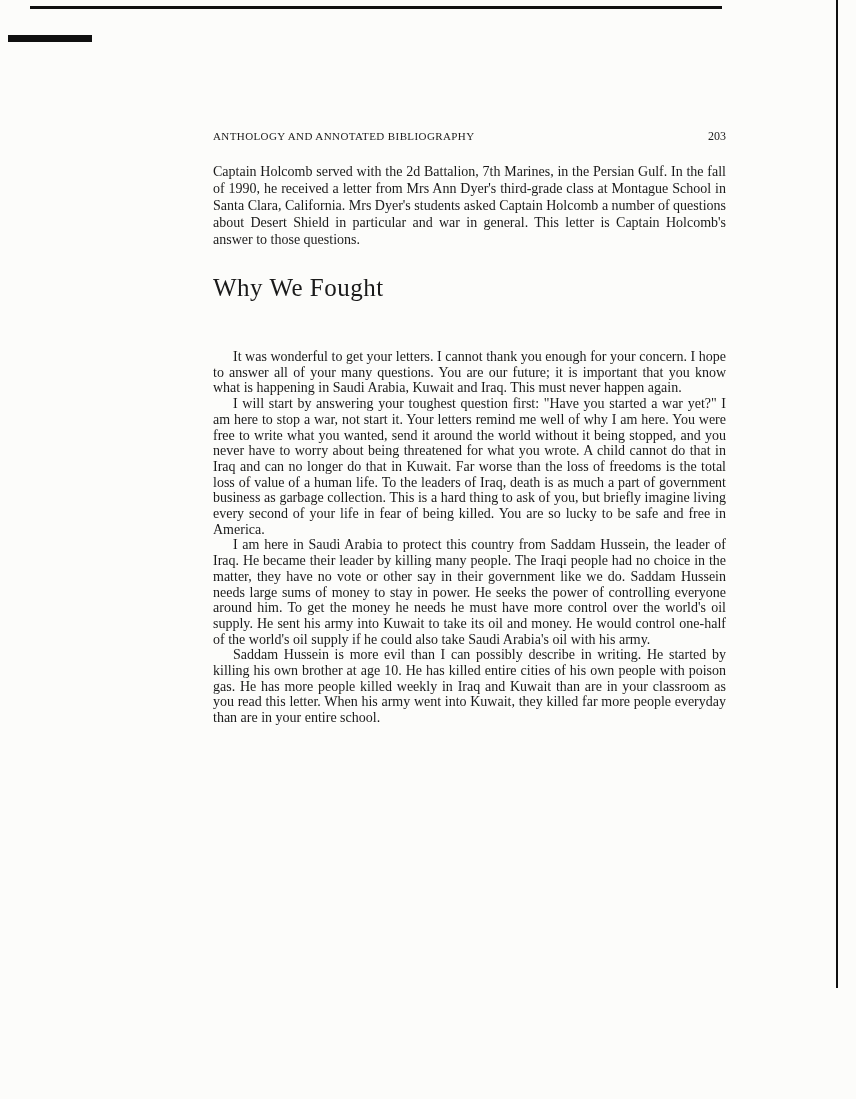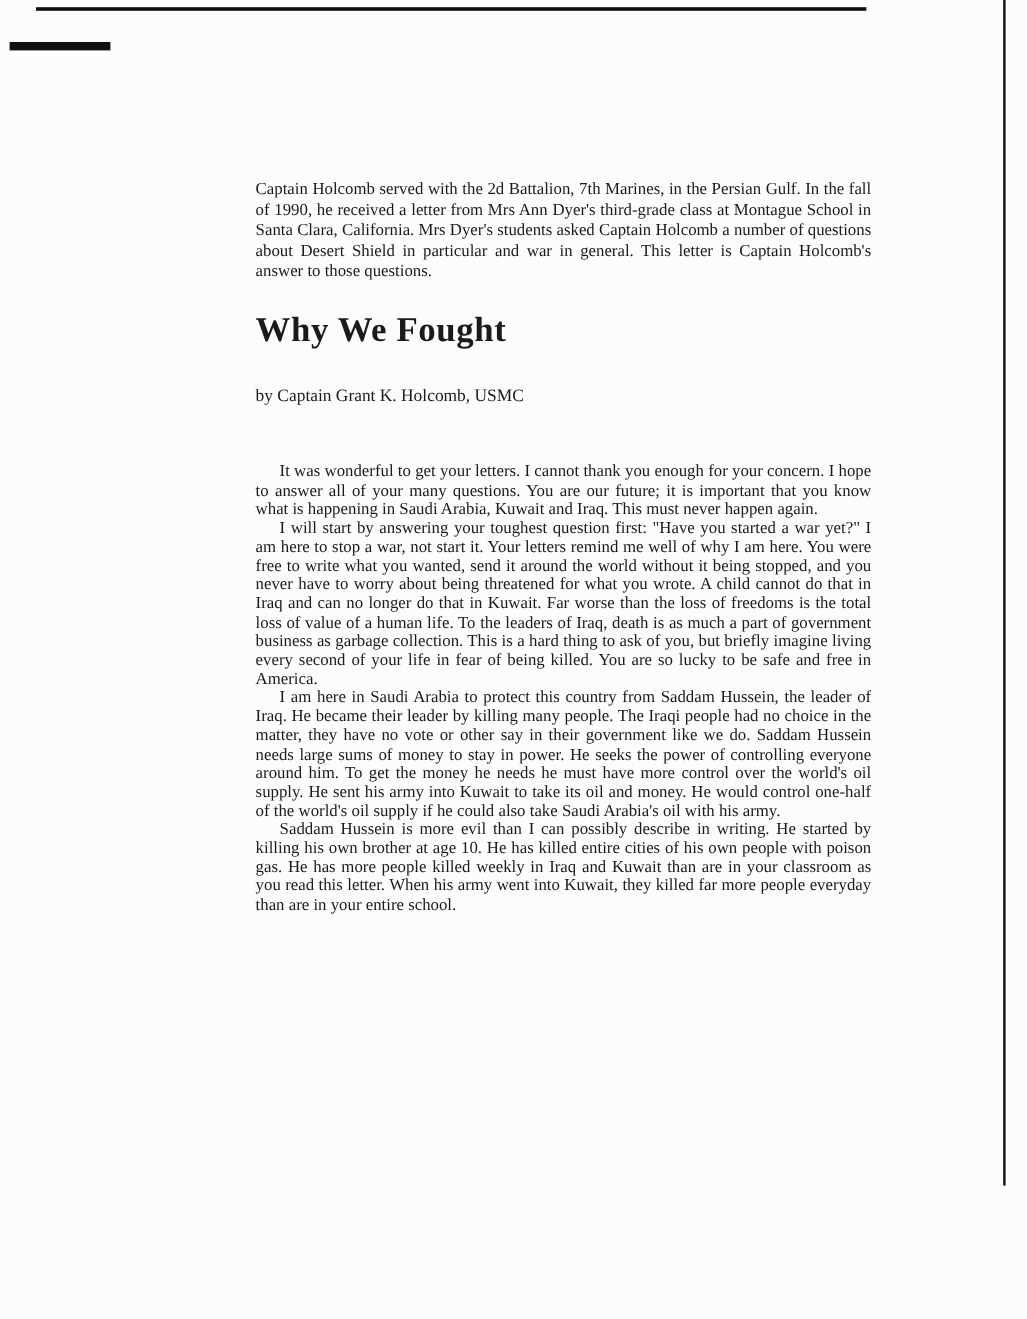--- a/index.html
+++ b/index.html
@@ -41,23 +41,23 @@
 
   .intro {
     margin: 20px 0 0 0;
     font-size: 14px;
     line-height: 17px;
     text-align: justify;
   }
 
   .title {
     margin: 26px 0 16px 0;
-    font-size: 29px;
+    font-size: 25px;
     line-height: 28px;
-    font-weight: 700;
+    font-weight: 400;
     letter-spacing: 0.5px;
   }
 
   .byline {
     margin: 33px 0 0 0;
     font-size: 14.5px;
     line-height: 17px;
   }
 
   .source {
@@ -82,26 +82,29 @@
 <body>
 
 <div class="page">
 
   <div class="artifact artifact-top-line"></div>
   <div class="artifact artifact-left-bar"></div>
   <div class="artifact artifact-right-line"></div>
 
   <div class="content">
 
+    <div class="running-header">
+      <span class="rh-title">ANTHOLOGY AND ANNOTATED BIBLIOGRAPHY</span>
+      <span class="rh-page">203</span>
+    </div>
 
     <p class="intro">Captain Holcomb served with the 2d Battalion, 7th Marines, in the Persian Gulf.  In the fall of 1990, he received a letter from Mrs Ann Dyer's third-grade class at Montague School in Santa Clara, California.  Mrs Dyer's students asked Captain Holcomb a number of questions about Desert Shield in particular and war in general.  This letter is Captain Holcomb's answer to those questions.</p>
 
     <h1 class="title">Why We Fought</h1>
 
-    <p class="byline">by Captain Grant K. Holcomb, USMC</p>
 
 
     <div class="body-text">
       <p>It was wonderful to get your letters.  I cannot thank you enough for your concern. I hope to answer all of your many questions.  You are our future; it is important that you know what is happening in Saudi Arabia, Kuwait and Iraq. This must never happen again.</p>
       <p>I will start by answering your toughest question first: "Have you started a war yet?"  I am here to stop a war, not start it.  Your letters remind me well of why I am here.  You were free to write what you wanted, send it around the world without it being stopped, and you never have to worry about being threatened for what you wrote.  A child cannot do that in Iraq and can no longer do that in Kuwait.  Far worse than the loss of freedoms is the total loss of value of a human life.  To the leaders of Iraq, death is as much a part of government business as garbage collection.  This is a hard thing to ask of you, but briefly imagine living every second of your life in fear of being killed.  You are so lucky to be safe and free in America.</p>
       <p>I am here in Saudi Arabia to protect this country from Saddam Hussein, the leader of Iraq.  He became their leader by killing many people.  The Iraqi people had no choice in the matter, they have no vote or other say in their government like we do. Saddam Hussein needs large sums of money to stay in power.  He seeks the power of controlling everyone around him.  To get the money he needs he must have more control over the world's oil supply.  He sent his army into Kuwait to take its oil and money.  He would control one-half of the world's oil supply if he could also take Saudi Arabia's oil with his army.</p>
       <p>Saddam Hussein is more evil than I can possibly describe in writing.  He started by killing his own brother at age 10.  He has killed entire cities of his own people with poison gas.  He has more people killed weekly in Iraq and Kuwait than are in your classroom as you read this letter.  When his army went into Kuwait, they killed far more people everyday than are in your entire school.</p>
     </div>
 
   </div>

